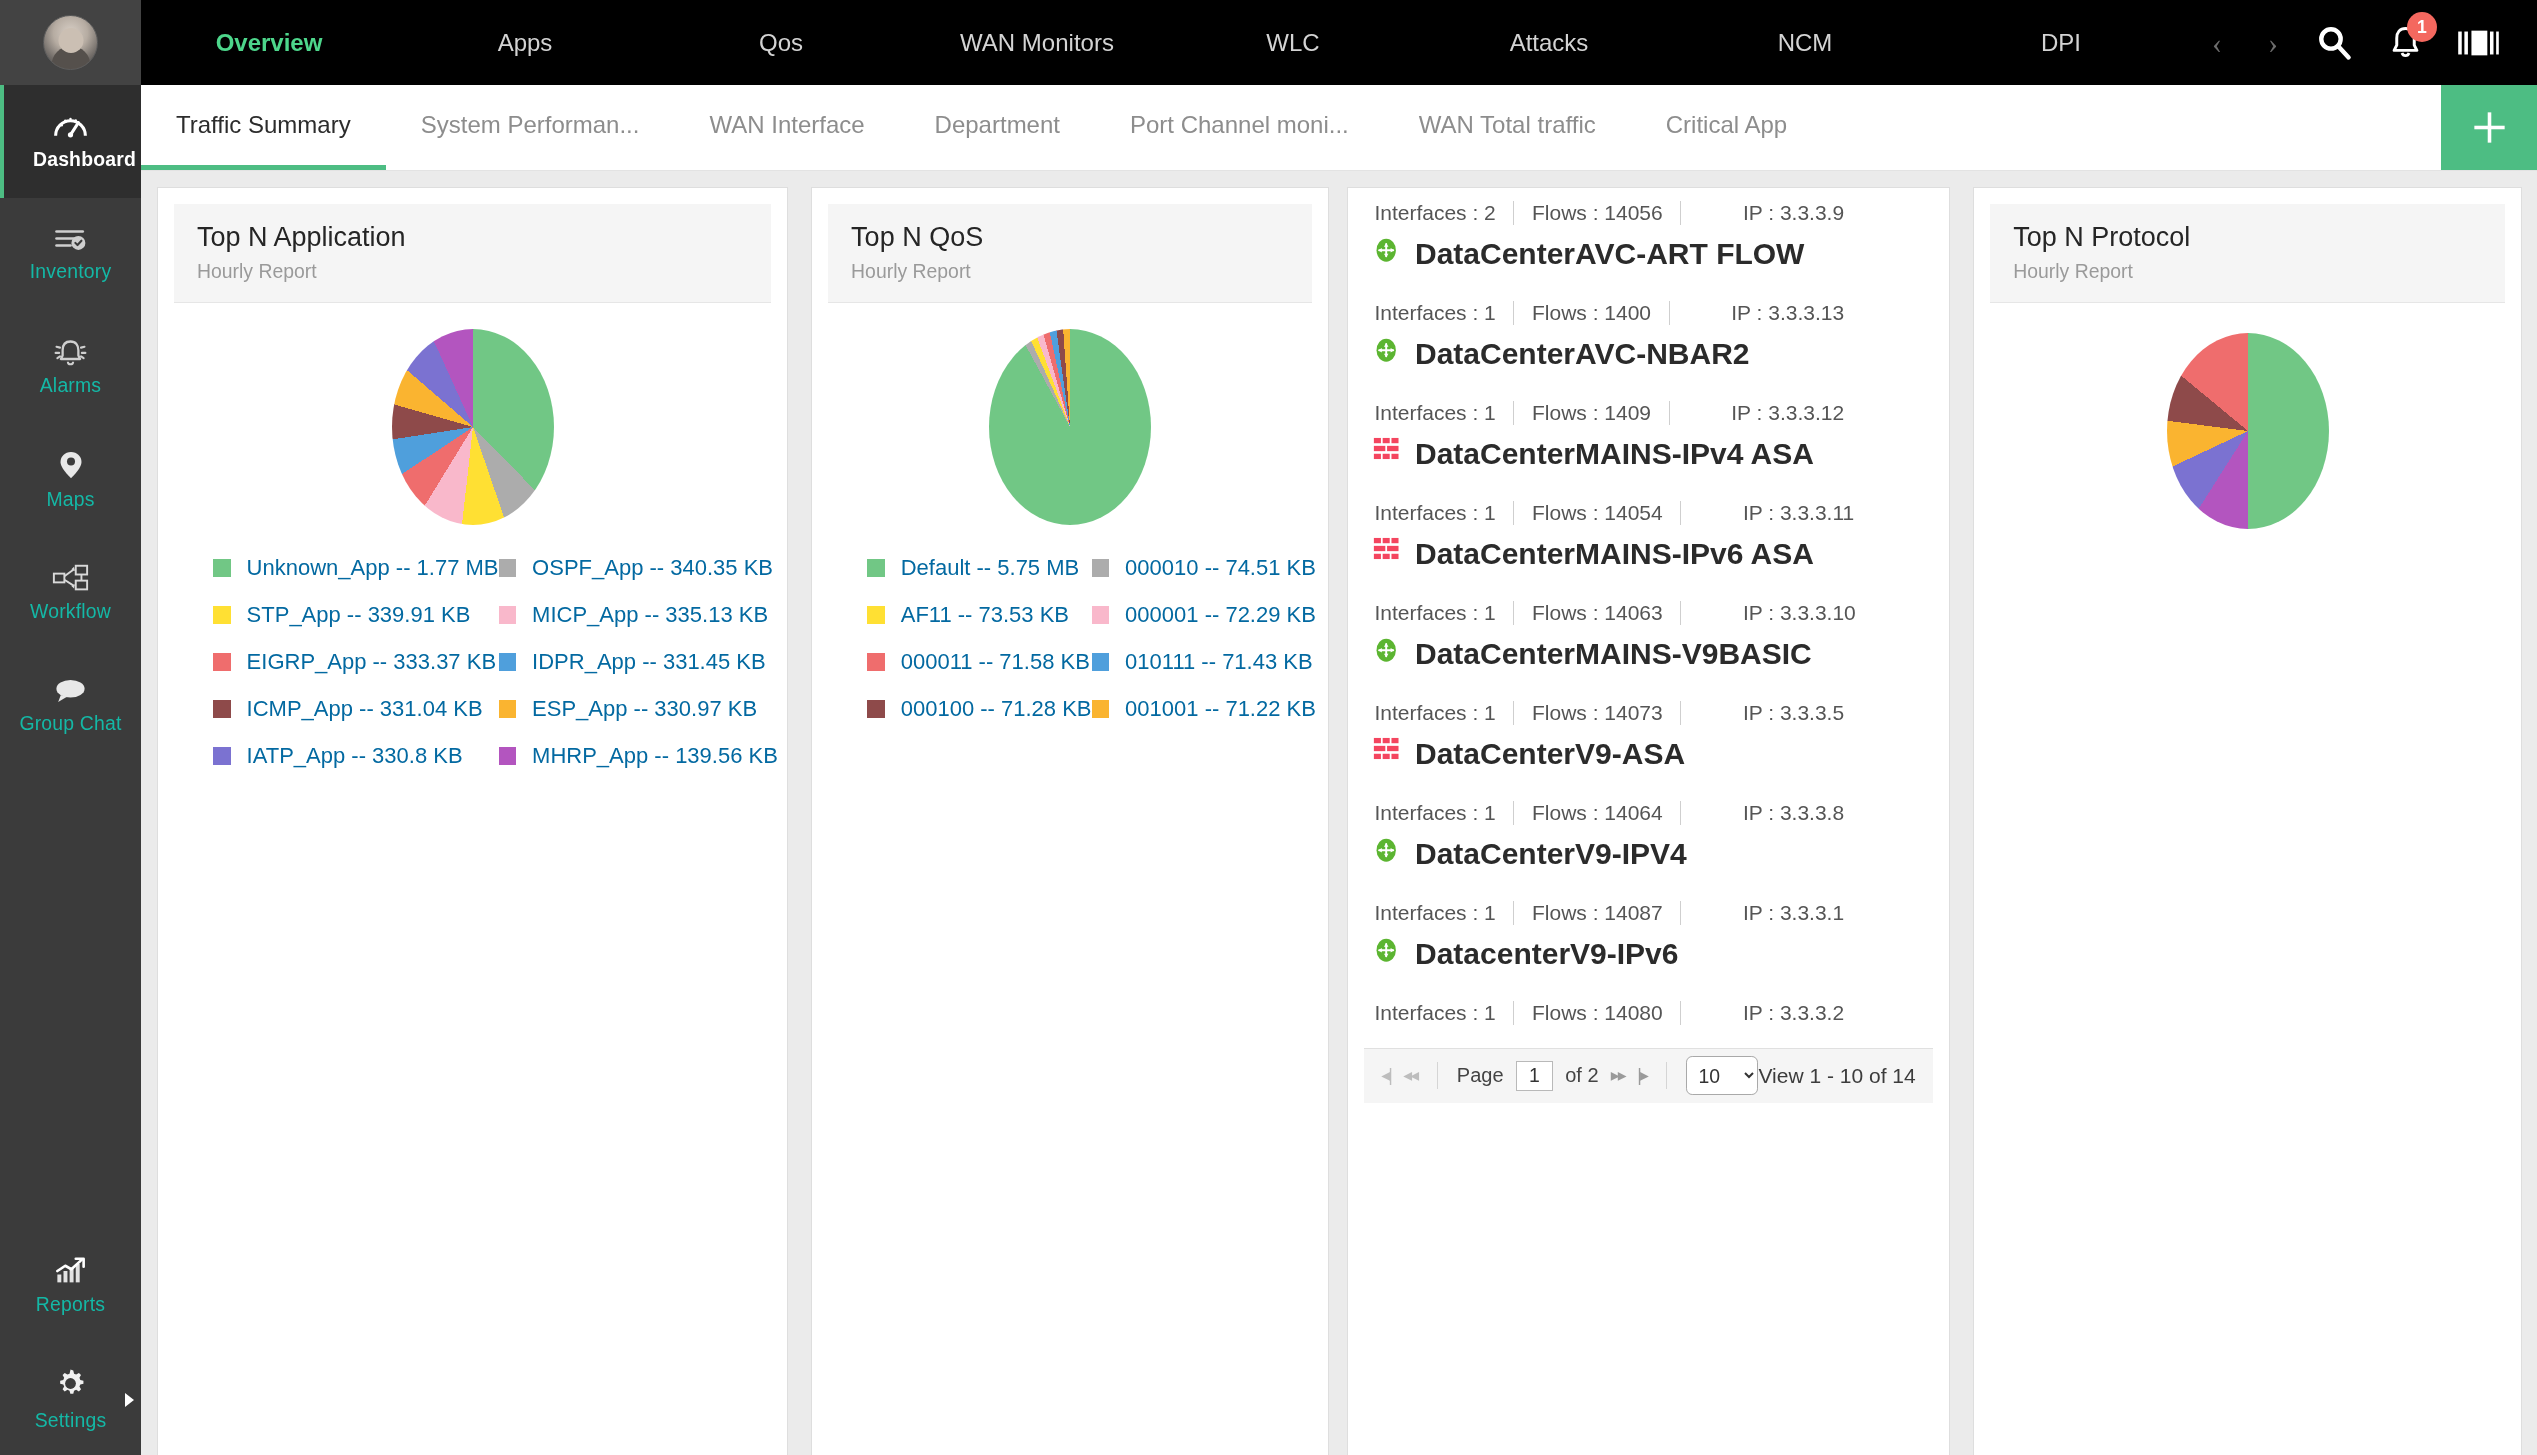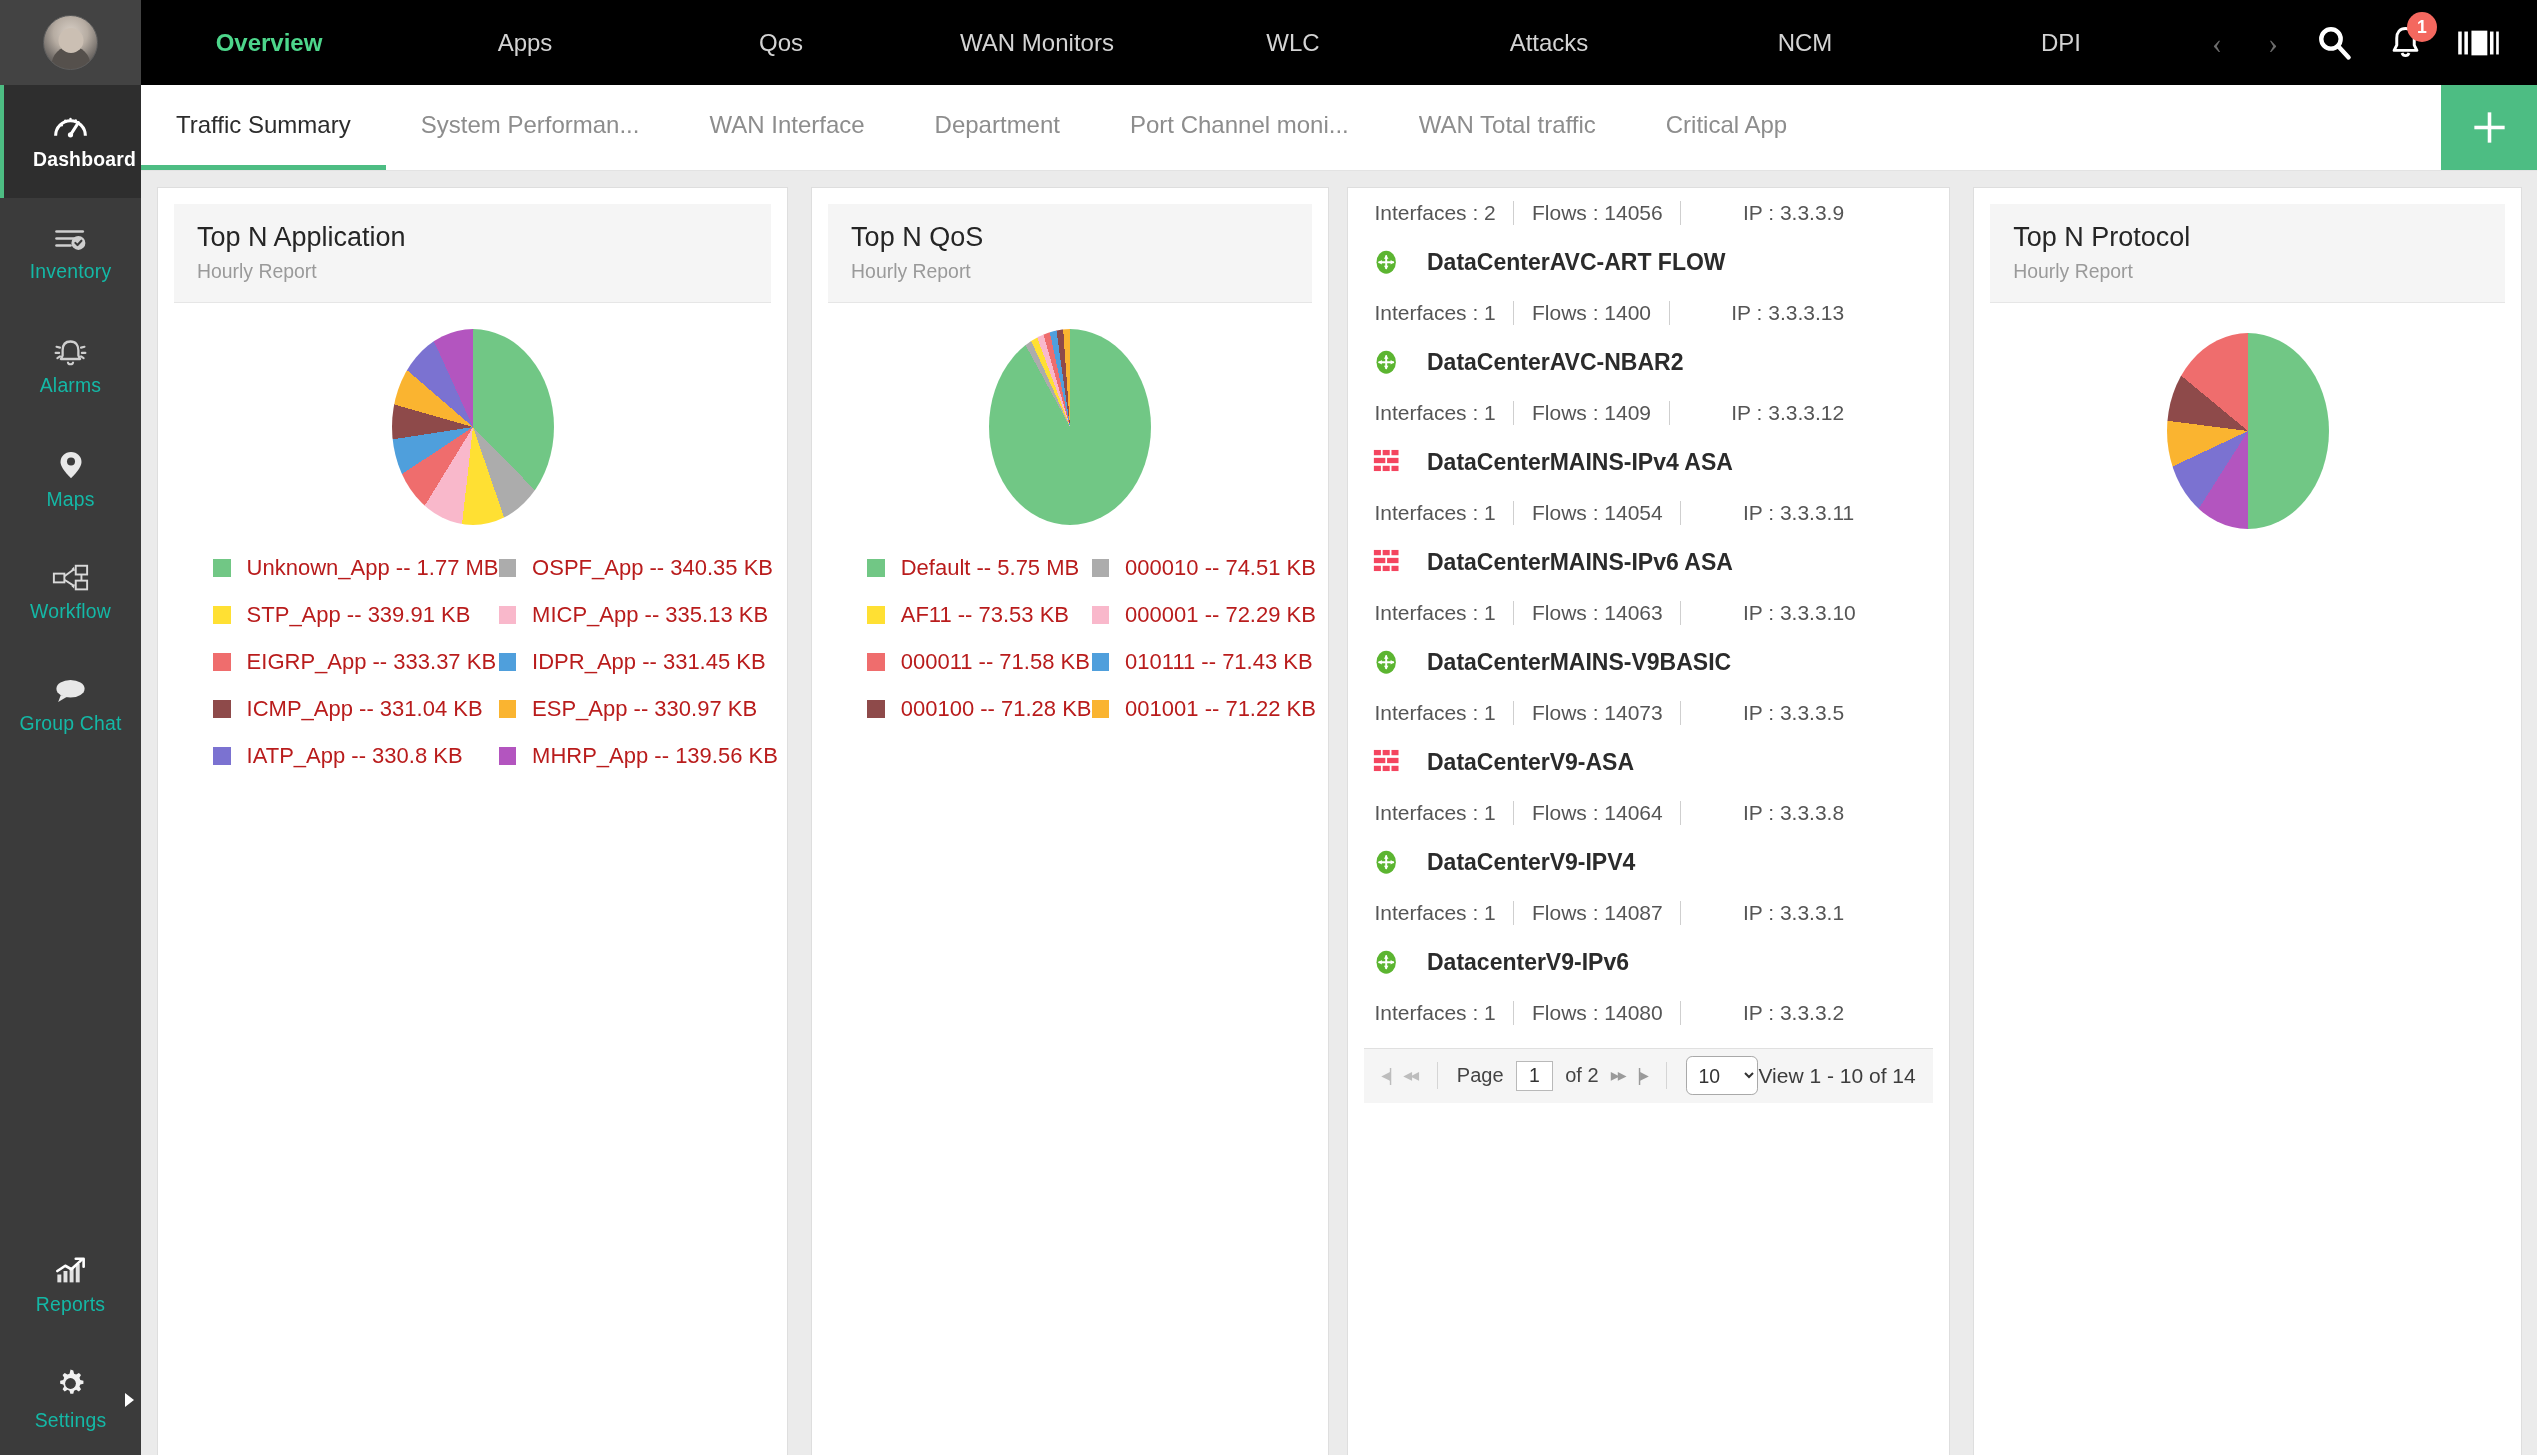--- a/index.html
+++ b/index.html
@@ -145,32 +145,32 @@
 
   .chart-area { display: flex; justify-content: center; align-items: center; padding: 26.4px 0 5.3px 0; }
   .pie { border-radius: 50%; }
 
   .legend {
     display: grid; grid-template-columns: 1fr 1fr;
     gap: 0 0; padding: 14px 53px 25px 55px;
   }
   .legend-item {
     display: flex; align-items: center; gap: 16px;
-    height: 47px; font-size: 22px; color: #b91c1c;
+    height: 47px; font-size: 22px; color: #0369a1;
     white-space: nowrap;
   }
   .swatch { width: 17.6px; height: 17.6px; flex: 0 0 17.6px; }
 
   
   .device-card { flex: 0 0 auto; }
   .device-list { padding: 0 0 0 0; overflow: hidden; }
   .device-row { padding: 0 25px; }
   .device-name {
-    display: flex; align-items: center; gap: 28px;
-    font-size: 23px; font-weight: 700; color: #2b2b2b;
+    display: flex; gap: 16px;
+    font-size: 30px; font-weight: 700; color: #2b2b2b;
     height: 51px;
   }
   .device-meta {
     display: flex; align-items: center;
     font-size: 21px; color: #555555; height: 49px;
     padding-left: 1.8px;
   }
   .device-meta span { padding: 0 17.6px; border-right: 0.9px solid #cfcfcf; }
   .device-meta span:first-child { padding-left: 0; }
   .device-meta span:last-child { border-right: none; margin-left: 44px; }

